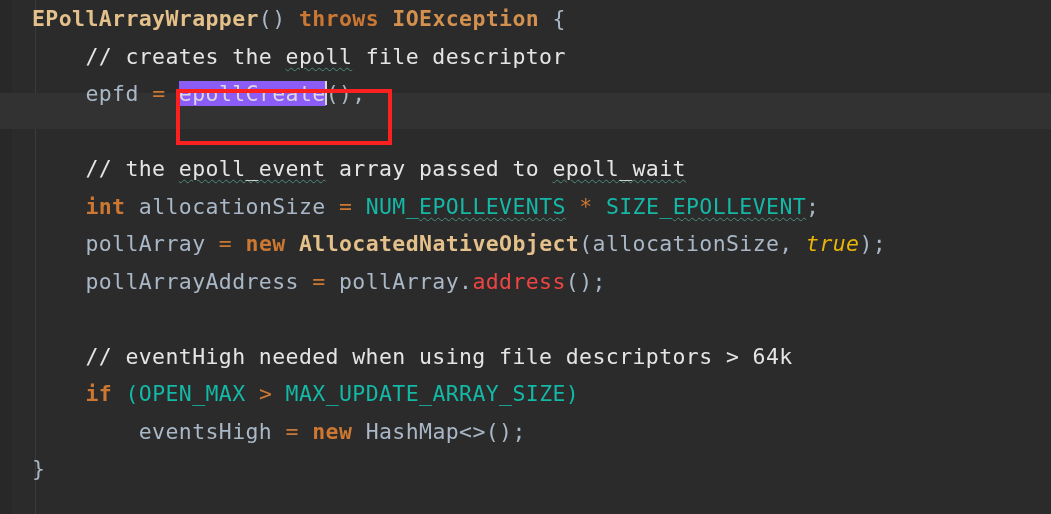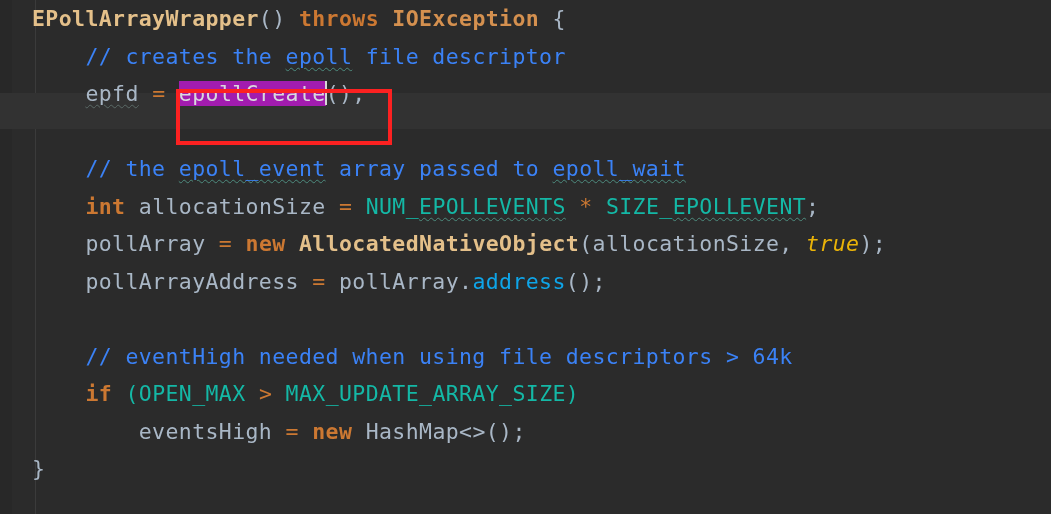--- a/index.html
+++ b/index.html
@@ -59,47 +59,46 @@
   .line {
     height: 37.5px;
     padding-left: 32px;
     box-sizing: border-box;
   }
 
   
   .t-plain   { color: #a9b7c6; }
   .t-kw      { color: #cc7832; font-weight: bold; }
   .t-op      { color: #cc7832; }
-  .t-comment { color: #3b82f6; }
-  .t-method  { color: #0ea5e9; }
+  .t-comment { color: #e5e5e5; }
+  .t-method  { color: #ef4444; }
   .t-class   { color: #e4c08a; font-weight: bold; }
   .t-excep   { color: #d4904f; font-weight: bold; }
   .t-const   { color: #14b8a6; }
   .t-bool    { color: #eab308; font-style: italic; }
   .t-punct   { color: #a9b7c6; }
 
   
   .squiggle {
     text-decoration: underline;
     text-decoration-style: wavy;
     text-decoration-color: #4d8b7e;
     text-decoration-thickness: 1px;
     text-underline-offset: 3px;
   }
   .squiggle-grey {
-    text-decoration: underline;
     text-decoration-style: wavy;
     text-decoration-color: #5a6a66;
     text-decoration-thickness: 1px;
     text-underline-offset: 3px;
   }
 
   
   .selection {
-    background: #a21caf;
+    background: #8b5cf6;
     color: #d9d9dd;
   }
   .caret {
     display: inline-block;
     width: 2px;
     height: 24px;
     background: #d7d7d7;
     vertical-align: -4px;
     margin-left: -1px;
     margin-right: -1px;

